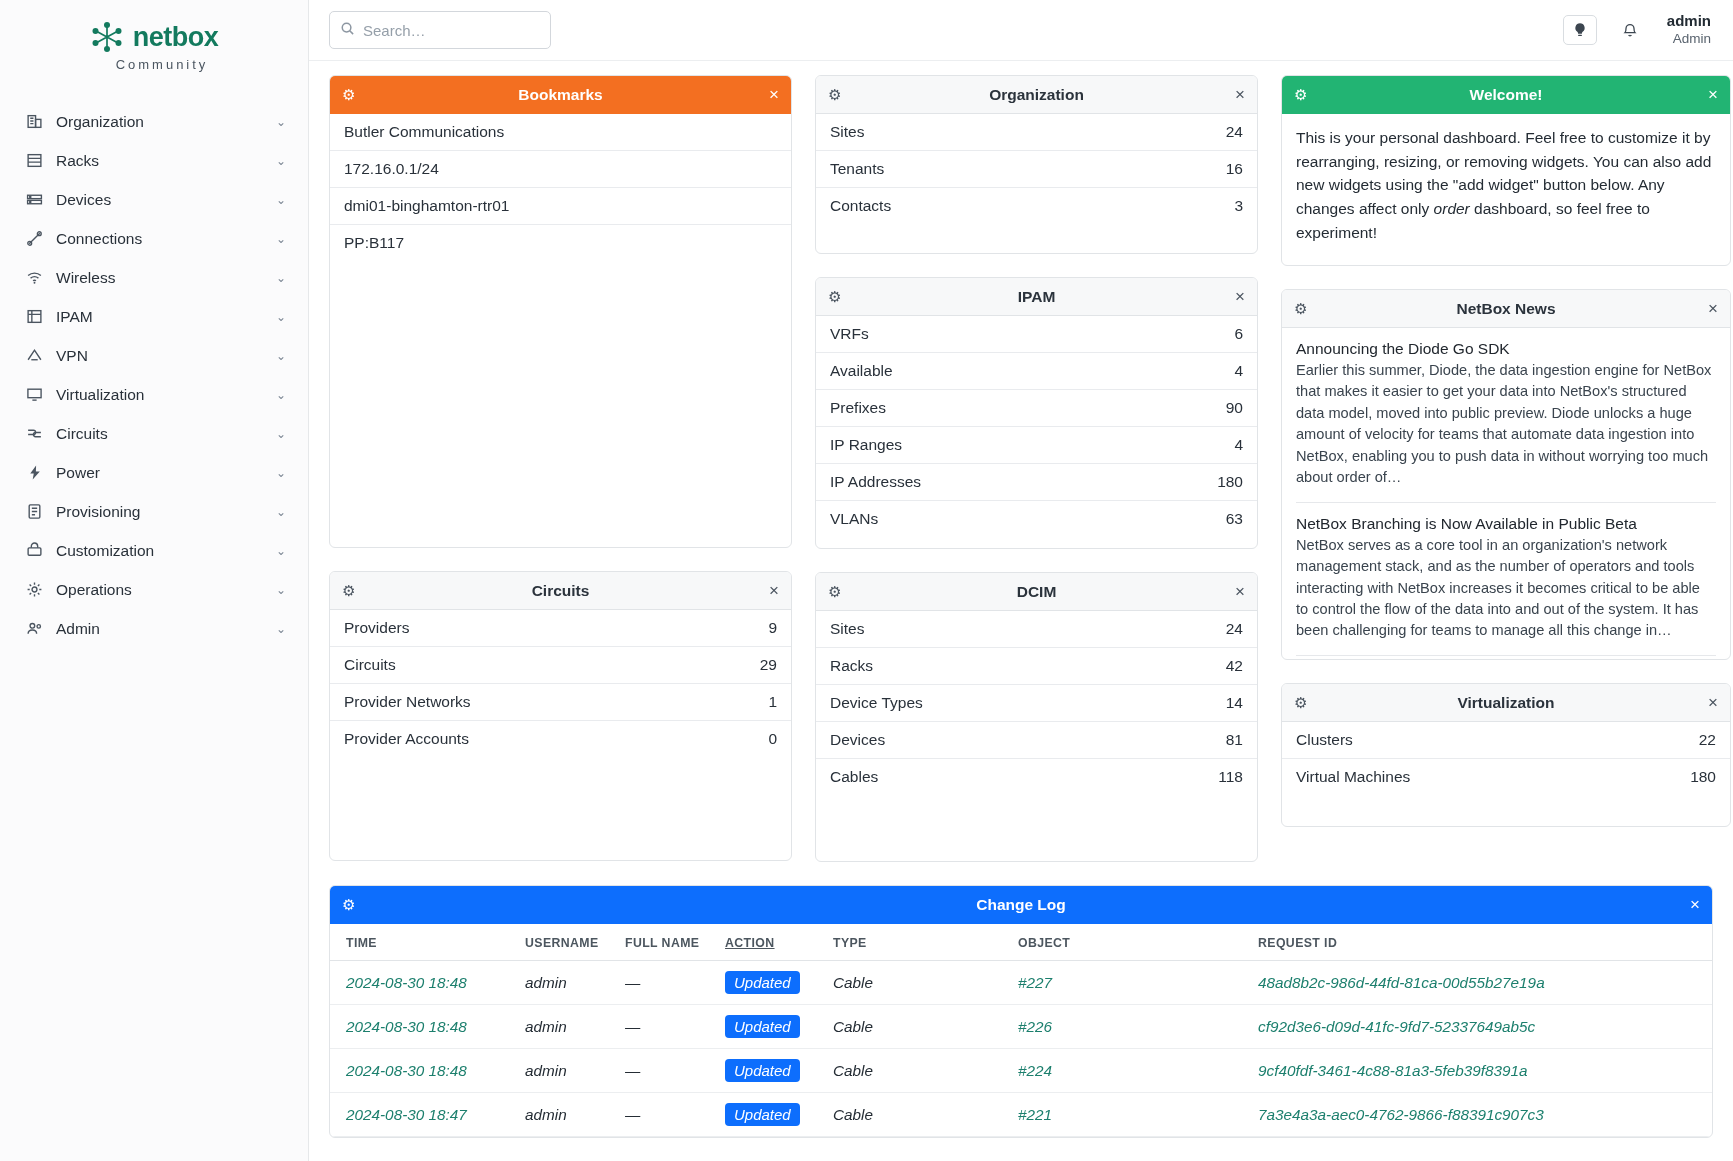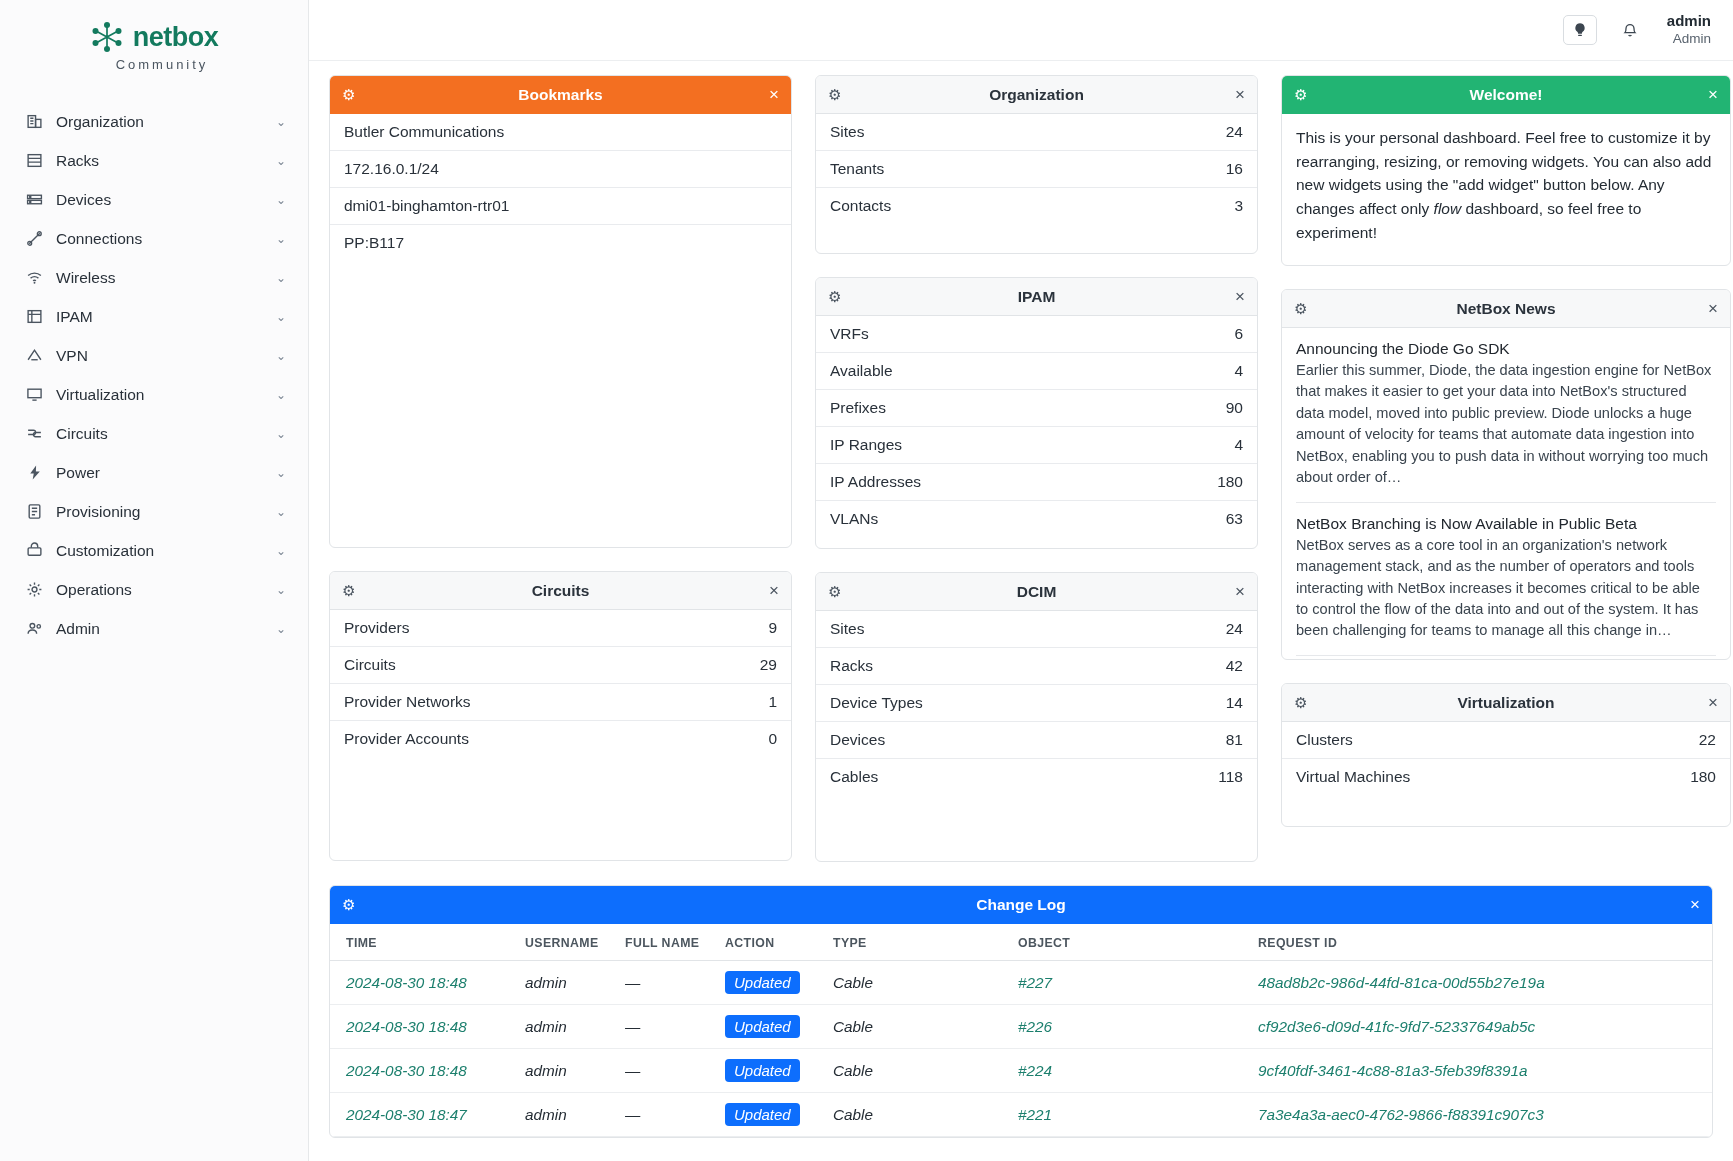--- a/index.html
+++ b/index.html
@@ -247,21 +247,21 @@
     display: inline-block;
     background: #0d6efd;
     color: #fff;
     font-size: 15px;
     padding: 3px 9px;
     border-radius: 4px;
   }
   .col-time { width: 185px; padding-left: 16px !important; }
   .col-user { width: 100px; }
   .col-full { width: 100px; }
-  .col-action { width: 108px; }
+  .col-action { width: 108px; text-decoration: underline; }
   .col-type { width: 185px; }
   .col-object { width: 240px; }
 </style>
 </head>
 <body>
 
 <div class="app">
 
   <div class="sidebar">
     <div class="brand">
@@ -442,20 +442,29 @@
         </span>
         <span class="nav-label">Admin</span>
         <span class="nav-chevron">⌄</span>
       </div>
     </div>
   </div>
 
   <div class="main">
 
     <div class="topbar">
+      <div class="search-box">
+        <span>
+          <svg width="15" height="15" viewBox="0 0 16 16" fill="none" stroke="currentColor" stroke-width="1.6">
+              <circle cx="7" cy="7" r="4.6"></circle>
+              <path d="M10.4 10.4L14 14"></path>
+            </svg>
+        </span>
+        <input type="text" placeholder="Search…" style="">
+      </div>
       <div class="topbar-right">
         <div class="icon-btn bordered">
           <svg width="16" height="16" viewBox="0 0 16 16" fill="currentColor">
               <path d="M8 1.3a4.7 4.7 0 00-2.7 8.5c.5.4.8 1 .8 1.6v.4h3.8v-.4c0-.6.3-1.2.8-1.6A4.7 4.7 0 008 1.3z"></path>
               <rect x="6.1" y="12.8" width="3.8" height="1.1" rx="0.5"></rect>
             </svg>
         </div>
         <div class="icon-btn">
           <svg width="16" height="16" viewBox="0 0 16 16" fill="none" stroke="currentColor" stroke-width="1.3">
               <path d="M4 6.6a4 4 0 018 0c0 3 1 4 1 4H3s1-1 1-4z"></path>
@@ -608,21 +617,21 @@
       <div class="col">
 
         <div class="card welcome">
           <div class="card-head green">
             <span class="gear">⚙</span>
             <span class="card-title">Welcome!</span>
             <span class="close">×</span>
           </div>
           <div class="card-body">
             <div class="welcome-text">
-              <span>This is your personal dashboard. Feel free to customize it by rearranging, resizing, or removing widgets. You can also add new widgets using the "add widget" button below. Any changes affect only </span><em>flow</em><span> dashboard, so feel free to experiment!</span>
+              <span>This is your personal dashboard. Feel free to customize it by rearranging, resizing, or removing widgets. You can also add new widgets using the "add widget" button below. Any changes affect only </span><em>order</em><span> dashboard, so feel free to experiment!</span>
             </div>
           </div>
         </div>
 
         <div class="card news">
           <div class="card-head">
             <span class="gear">⚙</span>
             <span class="card-title">NetBox News</span>
             <span class="close">×</span>
           </div>

